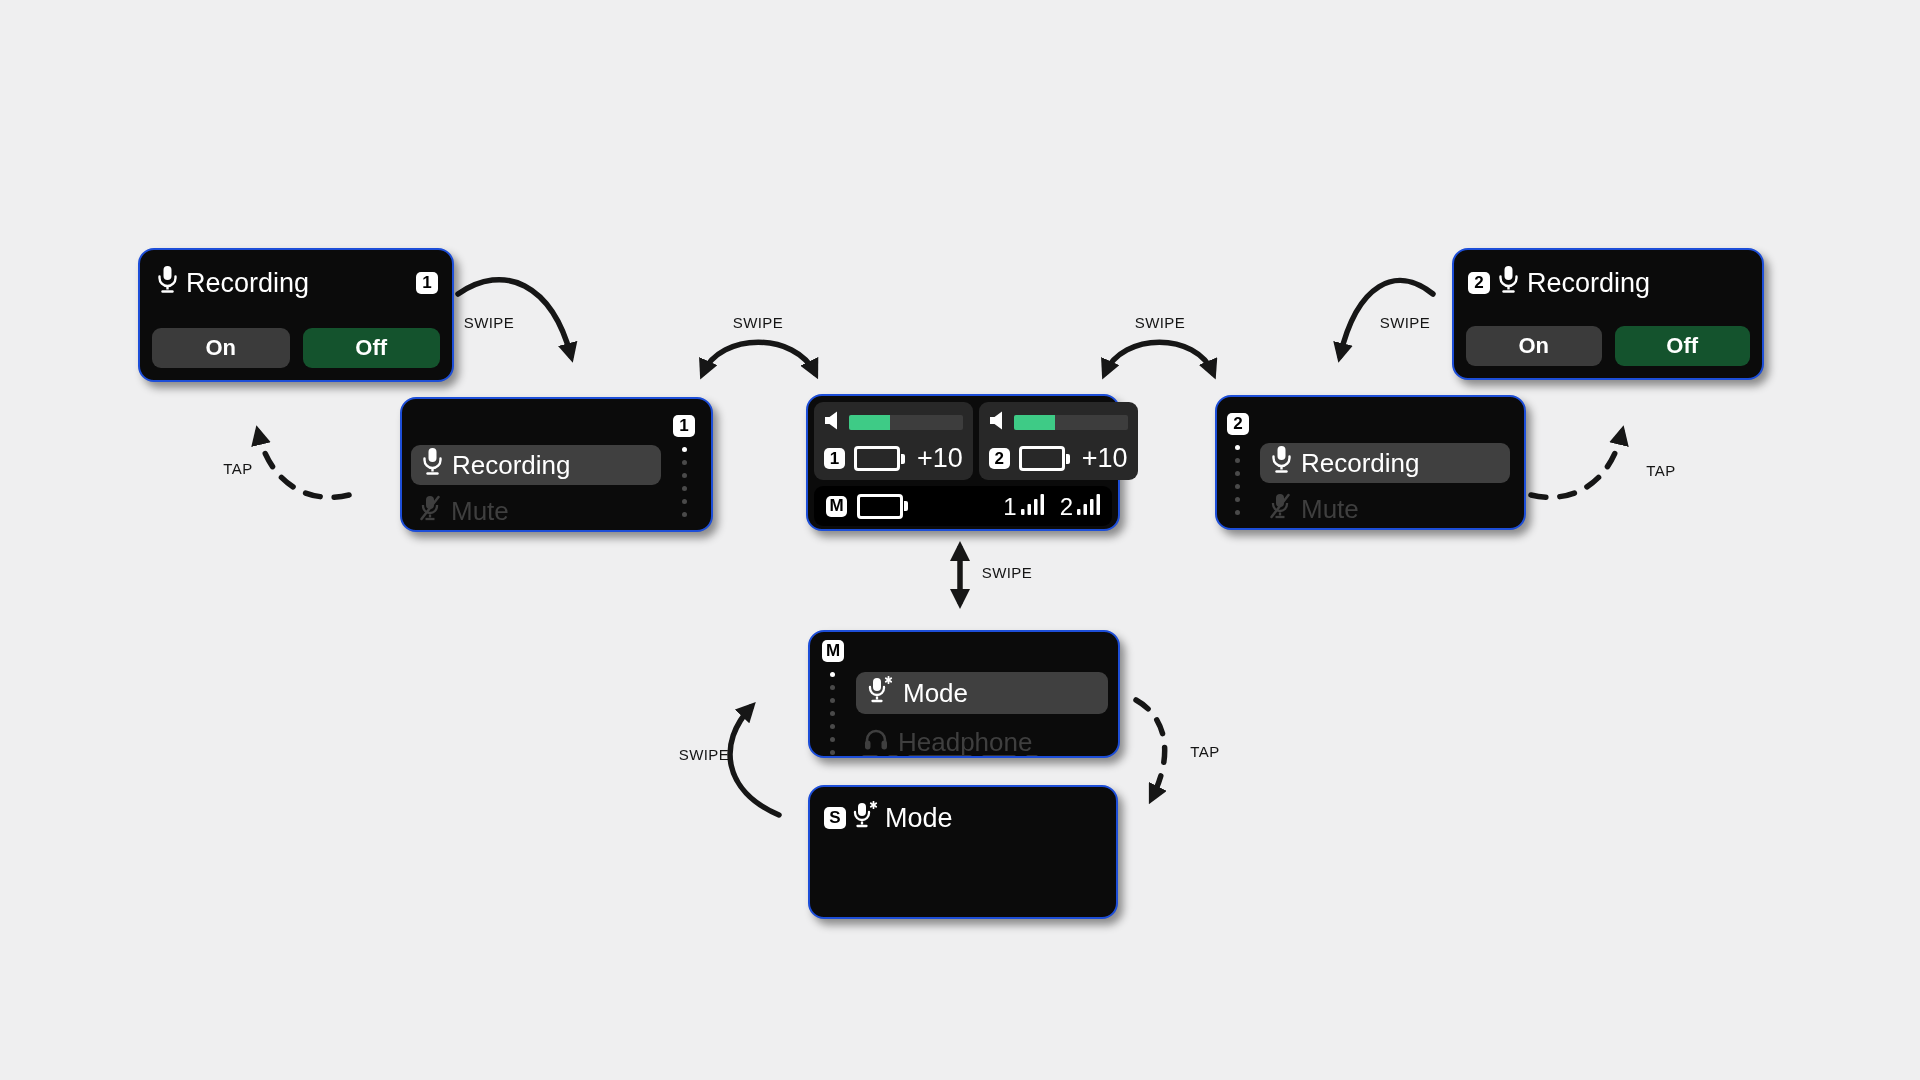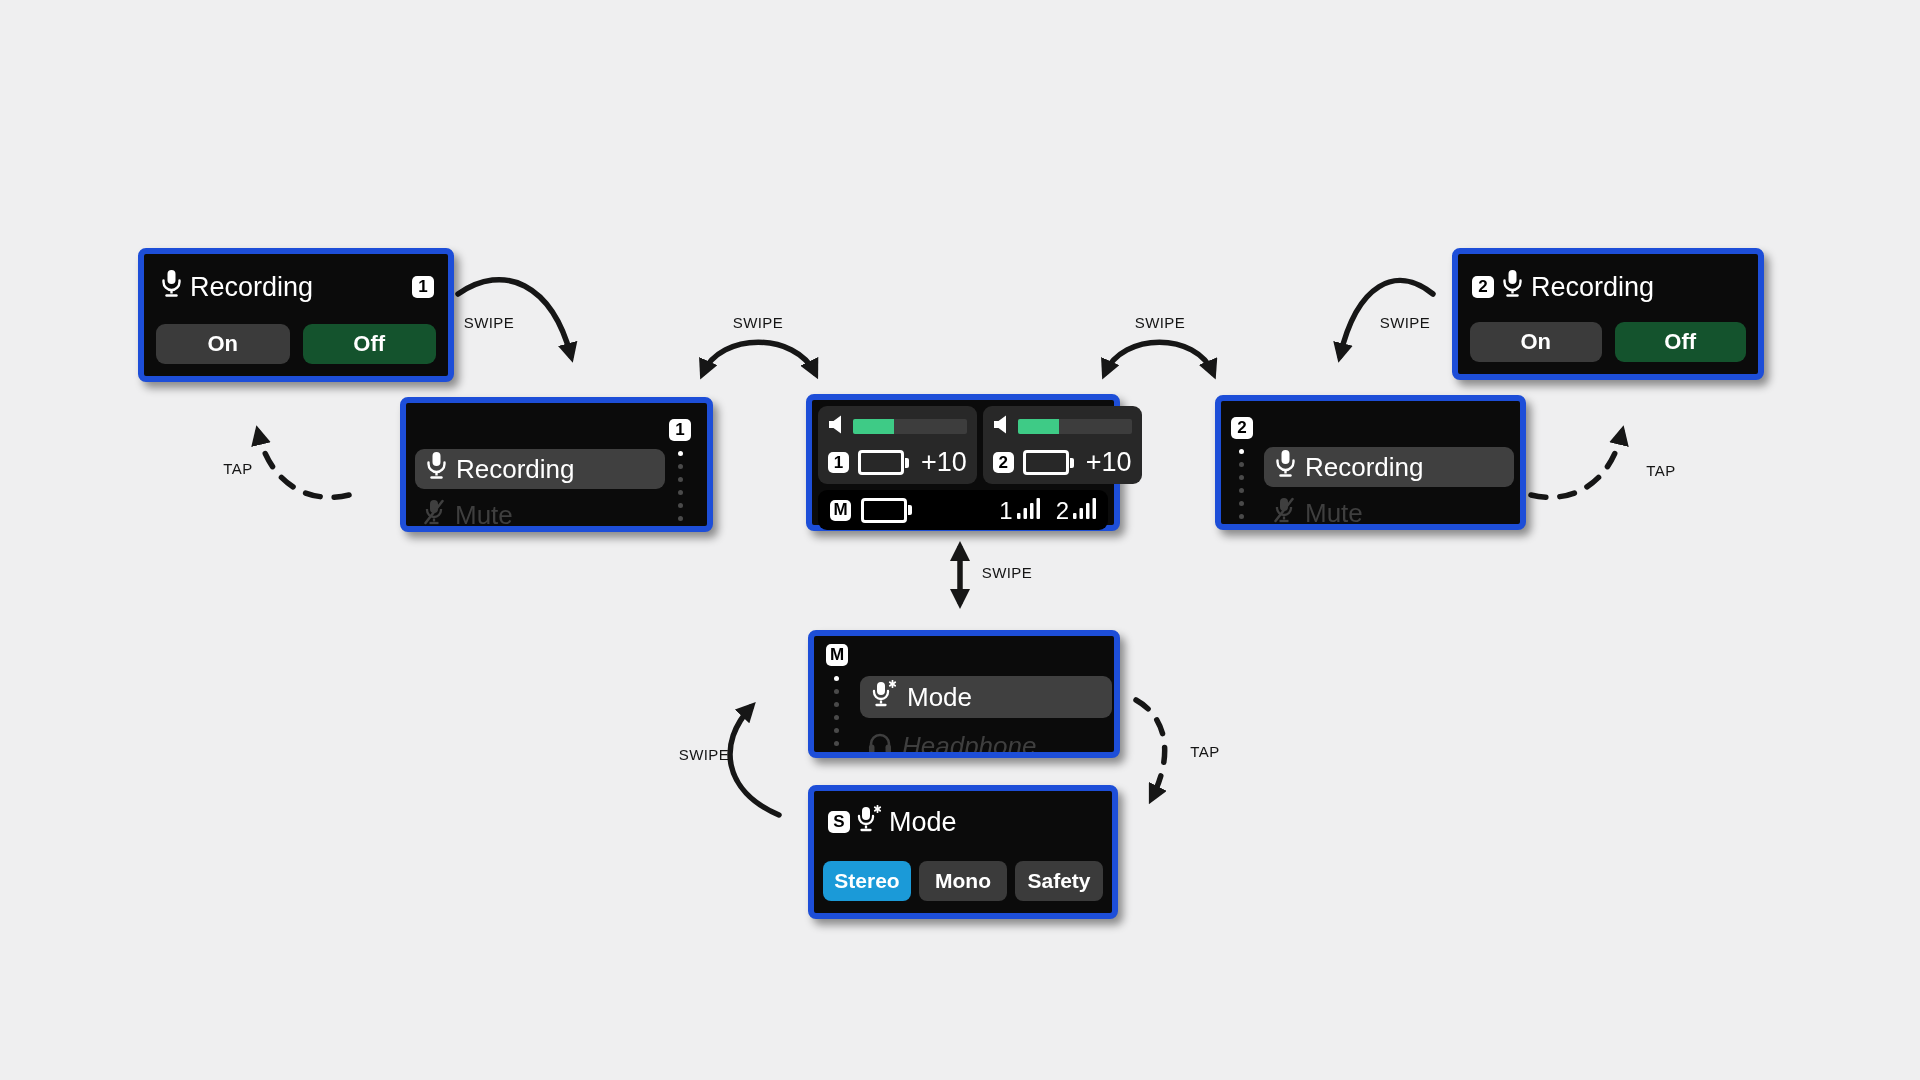--- a/index.html
+++ b/index.html
@@ -8,21 +8,21 @@
 
   
   svg.arrows{position:absolute;left:0;top:0;pointer-events:none;}
   .arrow{stroke:#161616;stroke-width:5.5;fill:none;stroke-linecap:round;}
   .arrow.dashed{stroke-dasharray:15 14;}
 
   .flow-label{position:absolute;transform:translate(-50%,-50%);font-size:15px;
     letter-spacing:.4px;color:#151515;white-space:nowrap;}
 
   
-  .screen{position:absolute;background:#0b0b0b;border:6px solid #1d4ed8;border-radius:8px;
+  .screen{position:absolute;background:#0b0b0b;border:2px solid #1d4ed8;border-radius:16px;
     box-shadow:5px 6px 9px rgba(0,0,0,.42);box-sizing:border-box;color:#fff;}
 
   .badge{background:#fff;color:#000;border-radius:5px;width:22px;height:22px;
     display:flex;align-items:center;justify-content:center;font-weight:bold;font-size:17px;flex:0 0 auto;}
 
   .dots{position:absolute;display:flex;flex-direction:column;gap:8px;align-items:center;}
   .dots i{width:5px;height:5px;border-radius:50%;background:#4a4a4a;}
   .dots i:first-child{background:#fff;}
 
   
@@ -300,21 +300,21 @@
             <line x1="4.5" y1="25" x2="13.5" y2="25" stroke="#fff" stroke-width="2.3" stroke-linecap="round"></line>
             <g stroke="#fff" stroke-width="1.8" stroke-linecap="round">
               <line x1="20.5" y1="0.8" x2="20.5" y2="7.2"></line>
               <line x1="17.8" y1="2.2" x2="23.2" y2="5.8"></line>
               <line x1="17.8" y1="5.8" x2="23.2" y2="2.2"></line>
             </g>
           </svg>
       </span>
       <span>Mode</span>
     </div>
-    <div class="menu-row dim" style="left:42px;top:90px;font-style:italic;">
+    <div class="menu-row dim" style="left:42px;top:90px;">
       <span>
         <svg width="24" height="22" viewBox="0 0 24 22">
             <path d="M3 14 v-3 a9 9 0 0 1 18 0 v3" fill="none" stroke="#3f3f3f" stroke-width="2.6"></path>
             <rect x="1" y="11.5" width="5.5" height="9" rx="2.7" fill="#3f3f3f"></rect>
             <rect x="17.5" y="11.5" width="5.5" height="9" rx="2.7" fill="#3f3f3f"></rect>
           </svg>
       </span>
       <span>Headphone</span>
     </div>
     <div class="clip-row">
@@ -337,20 +337,15 @@
             <line x1="4.5" y1="25" x2="13.5" y2="25" stroke="#fff" stroke-width="2.3" stroke-linecap="round"></line>
             <g stroke="#fff" stroke-width="1.8" stroke-linecap="round">
               <line x1="20.5" y1="0.8" x2="20.5" y2="7.2"></line>
               <line x1="17.8" y1="2.2" x2="23.2" y2="5.8"></line>
               <line x1="17.8" y1="5.8" x2="23.2" y2="2.2"></line>
             </g>
           </svg>
       </span>
       <span>Mode</span>
     </div>
-    <div class="opt-row">
-      <div class="opt active">Stereo</div>
-      <div class="opt">Mono</div>
-      <div class="opt">Safety</div>
-    </div>
   </div>
 
 </div>
 
 </body></html>

